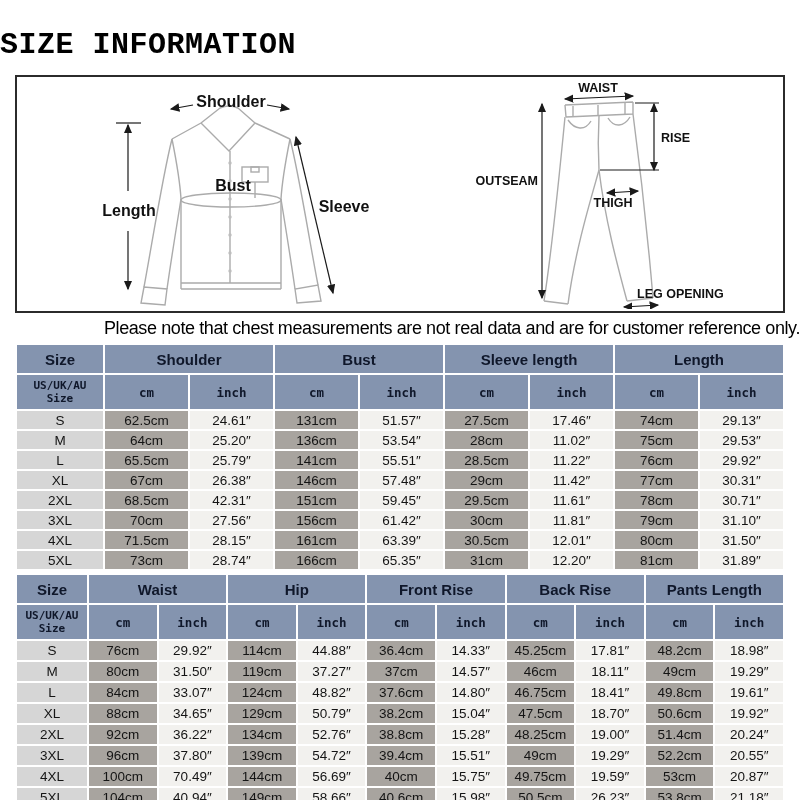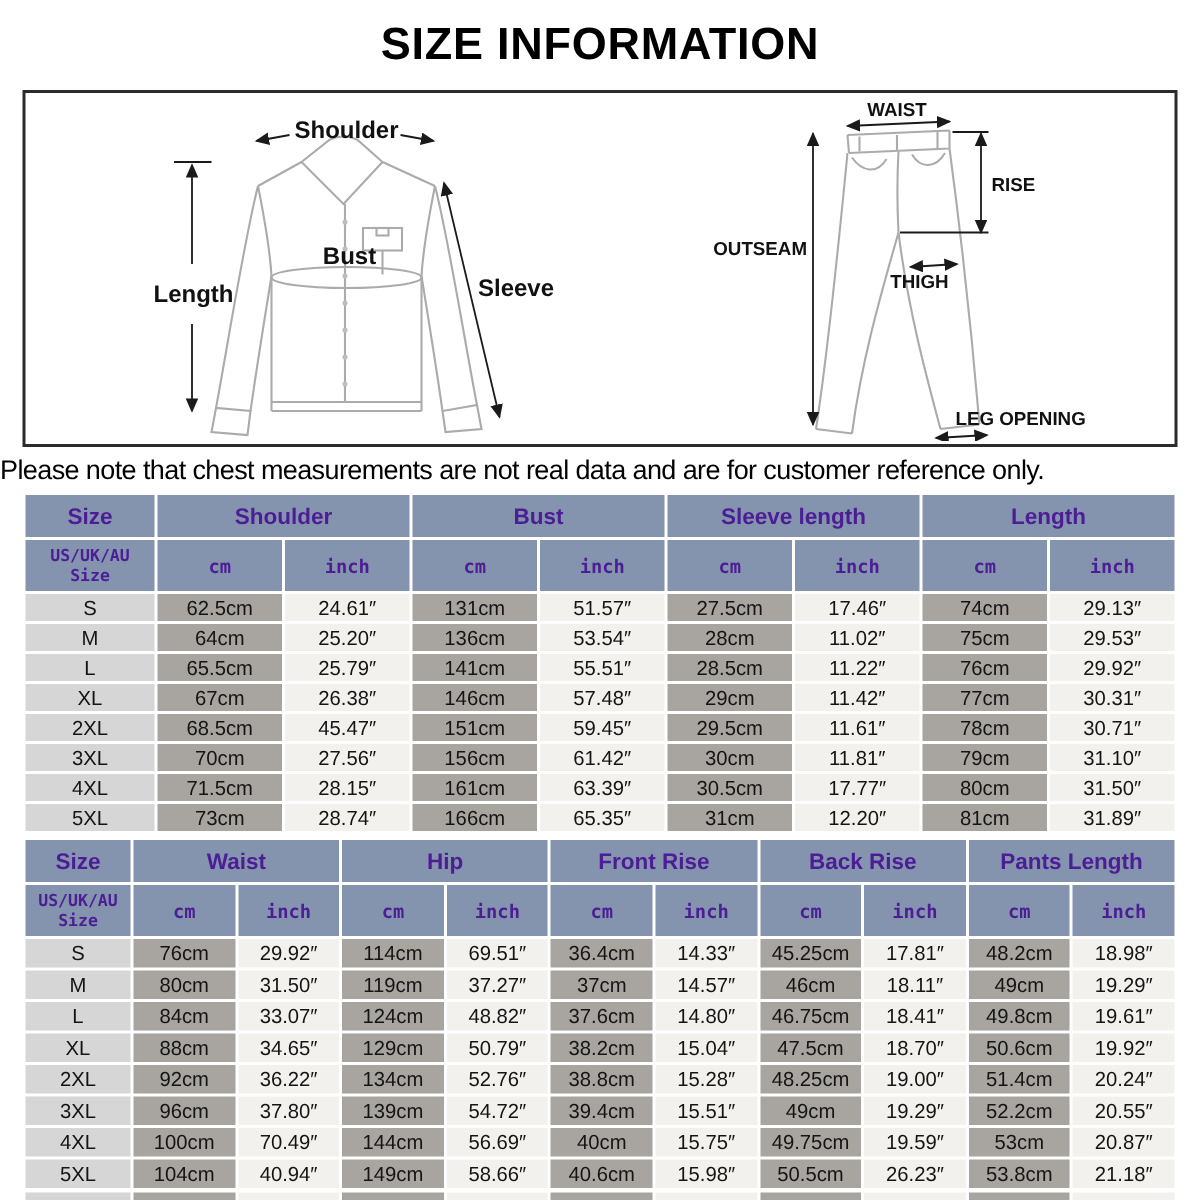--- a/index.html
+++ b/index.html
@@ -1,30 +1,30 @@
 <!DOCTYPE html>
 <html><head>
 <meta charset="utf-8">
 <style>
   html,body{margin:0;padding:0;width:800px;height:800px;overflow:hidden;background:#fff;
     font-family:"Liberation Sans",sans-serif;color:#000;}
-  .title{margin:0;padding-top:12px;height:36px;line-height:36px;text-align:center;
-    font-size:30px;font-weight:bold;letter-spacing:.5px;}
+  .title{margin:0;padding-top:27px;height:36px;line-height:36px;
+    font-size:30px;font-weight:bold;letter-spacing:.5px;font-family:Liberation Mono, monospace;}
   .diagram-box{position:relative;margin:12px 15px 0;height:234px;border:2px solid #2b2b2b;
     background:#fff;display:flex;}
   svg.garment{display:block;height:230px;margin-top:2px;}
   .g{stroke:#ababab;stroke-width:1.4;fill:none;}
   .arr{stroke:#1a1a1a;stroke-width:1.2;fill:none;}
   .lbl{font-family:"Liberation Sans",sans-serif;font-weight:bold;fill:#111;}
-  .note{margin-top:2px;height:26px;line-height:26px;text-align:left;font-size:18px;
+  .note{margin-top:2px;height:26px;line-height:26px;text-align:right;font-size:18px;
     letter-spacing:-0.4px;white-space:nowrap;overflow:hidden;}
   table.size-table{border-collapse:separate;border-spacing:2px;table-layout:fixed;
     width:770px;margin:2px 15px 0;}
   th,td{padding:0;text-align:center;vertical-align:middle;overflow:hidden;white-space:nowrap;}
-  th{background:#8494af;color:#4c1d95;font-weight:bold;}
+  th{background:#8494af;color:#0f172a;font-weight:bold;}
   tr.h1 th{height:28px;font-size:15px;}
   tr.h2 th{height:34px;font-family:"DejaVu Sans Mono",monospace;font-size:12.5px;}
   th.subhead div{line-height:13px;font-size:11px;}
   td{font-size:13.5px;color:#141414;}
   #top-table td{height:18px;}
   #bottom-table td{height:19px;}
   .size-cell{background:#d6d6d6;}
   .cm-cell{background:#a8a49f;}
   .inch-cell{background:#f2f1ee;}
   .cutoff{display:flex;gap:2px;width:766px;margin:1px 15px 0;padding-left:2px;height:5px;}
@@ -197,21 +197,21 @@
         <td class="cm-cell">146cm</td>
         <td class="inch-cell">57.48″</td>
         <td class="cm-cell">29cm</td>
         <td class="inch-cell">11.42″</td>
         <td class="cm-cell">77cm</td>
         <td class="inch-cell">30.31″</td>
       </tr>
       <tr>
         <td class="size-cell">2XL</td>
         <td class="cm-cell">68.5cm</td>
-        <td class="inch-cell">45.47″</td>
+        <td class="inch-cell">42.31″</td>
         <td class="cm-cell">151cm</td>
         <td class="inch-cell">59.45″</td>
         <td class="cm-cell">29.5cm</td>
         <td class="inch-cell">11.61″</td>
         <td class="cm-cell">78cm</td>
         <td class="inch-cell">30.71″</td>
       </tr>
       <tr>
         <td class="size-cell">3XL</td>
         <td class="cm-cell">70cm</td>
@@ -223,21 +223,21 @@
         <td class="cm-cell">79cm</td>
         <td class="inch-cell">31.10″</td>
       </tr>
       <tr>
         <td class="size-cell">4XL</td>
         <td class="cm-cell">71.5cm</td>
         <td class="inch-cell">28.15″</td>
         <td class="cm-cell">161cm</td>
         <td class="inch-cell">63.39″</td>
         <td class="cm-cell">30.5cm</td>
-        <td class="inch-cell">17.77″</td>
+        <td class="inch-cell">12.01″</td>
         <td class="cm-cell">80cm</td>
         <td class="inch-cell">31.50″</td>
       </tr>
       <tr>
         <td class="size-cell">5XL</td>
         <td class="cm-cell">73cm</td>
         <td class="inch-cell">28.74″</td>
         <td class="cm-cell">166cm</td>
         <td class="inch-cell">65.35″</td>
         <td class="cm-cell">31cm</td>
@@ -287,21 +287,21 @@
         <th>cm</th>
         <th>inch</th>
       </tr>
     </thead>
     <tbody>
       <tr>
         <td class="size-cell">S</td>
         <td class="cm-cell">76cm</td>
         <td class="inch-cell">29.92″</td>
         <td class="cm-cell">114cm</td>
-        <td class="inch-cell">69.51″</td>
+        <td class="inch-cell">44.88″</td>
         <td class="cm-cell">36.4cm</td>
         <td class="inch-cell">14.33″</td>
         <td class="cm-cell">45.25cm</td>
         <td class="inch-cell">17.81″</td>
         <td class="cm-cell">48.2cm</td>
         <td class="inch-cell">18.98″</td>
       </tr>
       <tr>
         <td class="size-cell">M</td>
         <td class="cm-cell">80cm</td>

